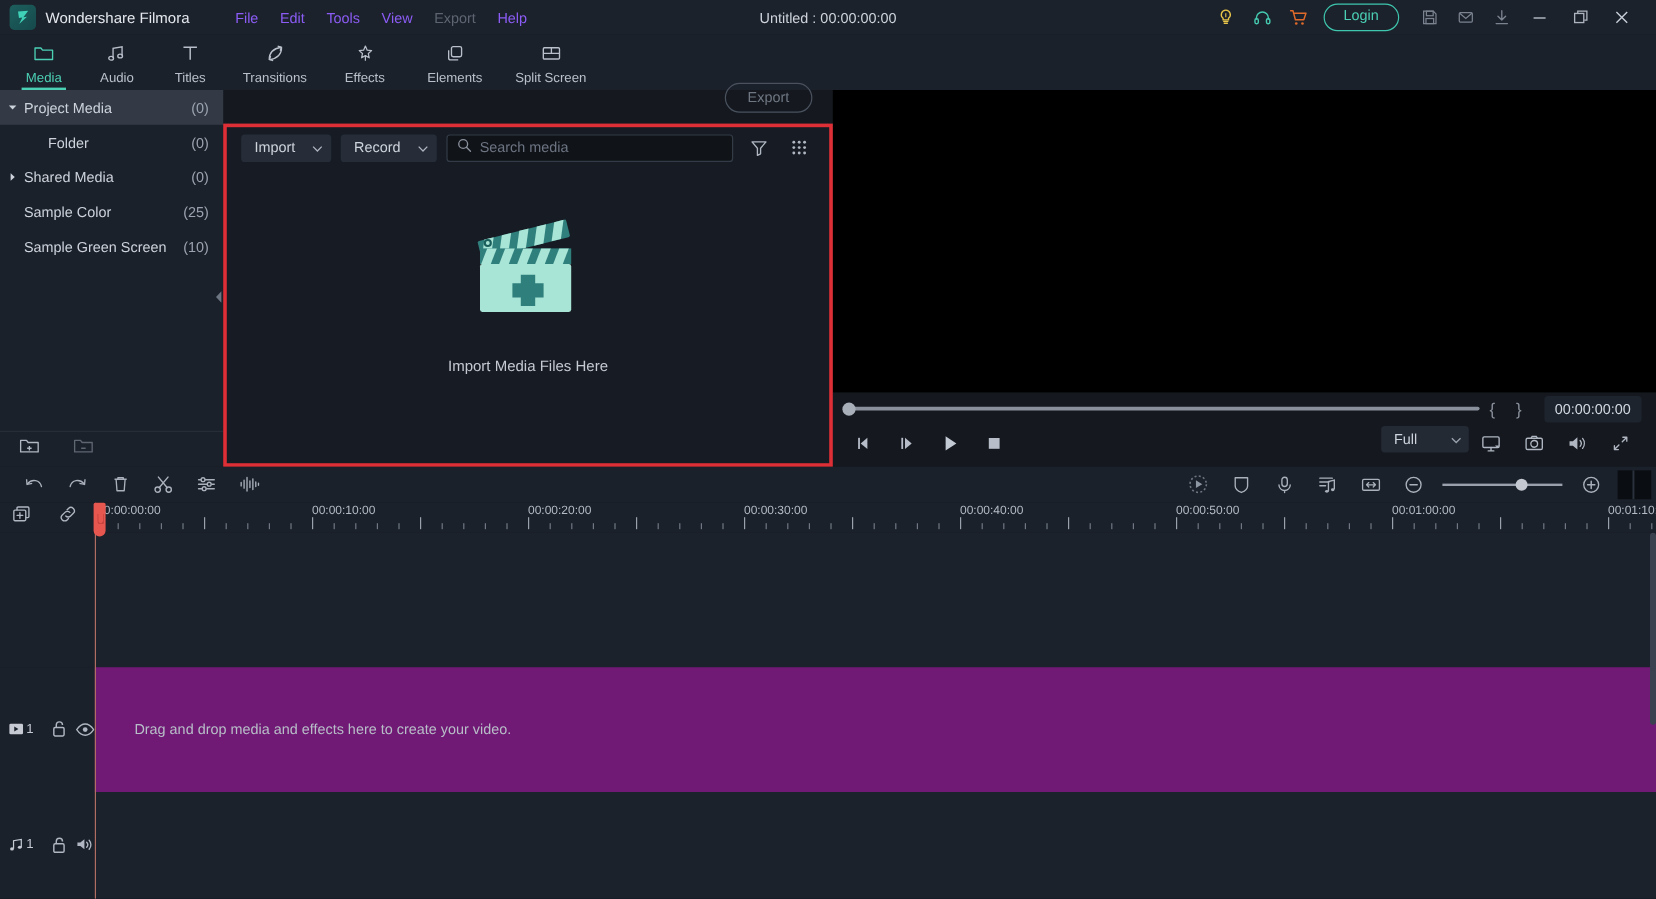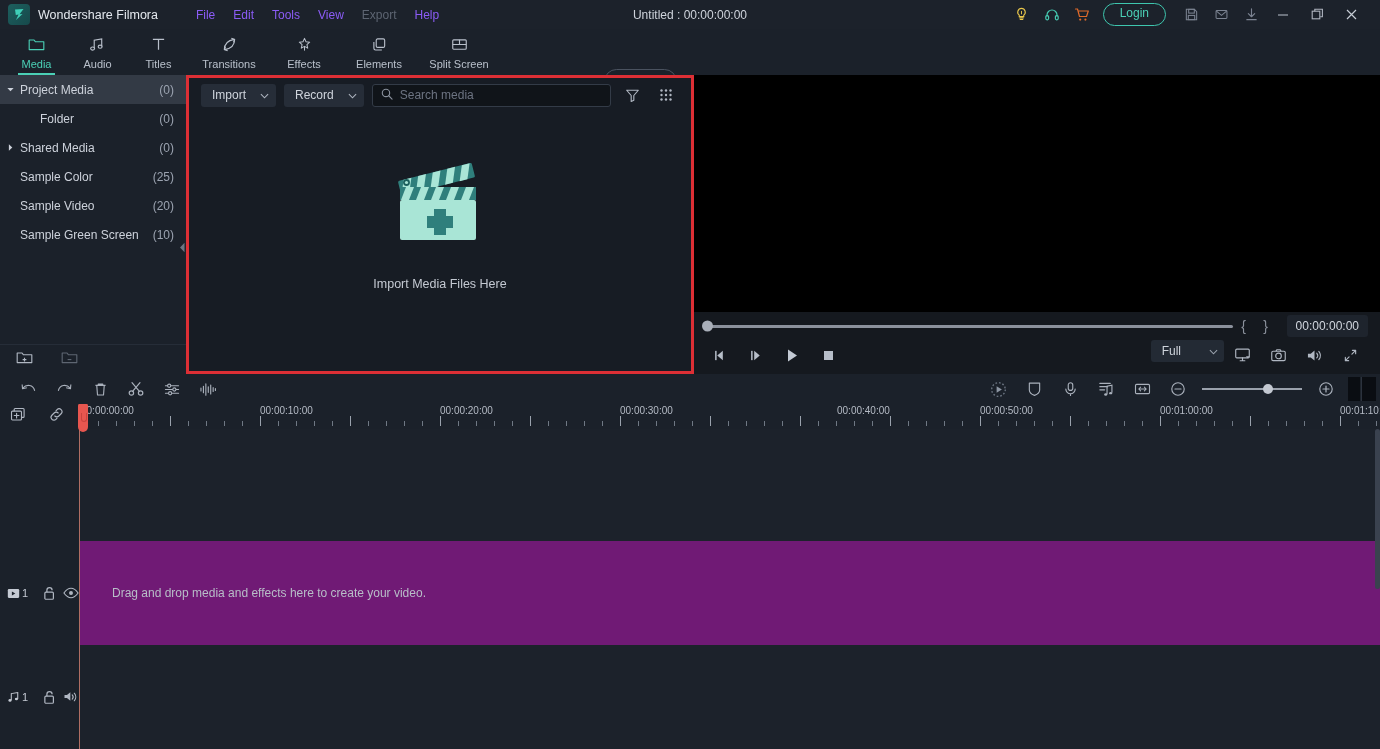--- a/index.html
+++ b/index.html
@@ -94,21 +94,21 @@
   }
   .collapse-handle {
     position: absolute; right: -1px; top: 155px; width: 10px; height: 34px;
     display: flex; align-items: center; justify-content: center;
   }
 
   
   .media-panel {
     width: 508px; flex: 0 0 508px; background: #171c24;
     border: 3px solid #dd2f35; border-top: 3px solid #dd2f35;
-    display: flex; flex-direction: column; position: relative;
+    display: flex; flex-direction: column; position: relative; margin-top: 28px;
   }
   .media-toolbar {
     height: 34px; display: flex; align-items: center; padding: 0 12px; gap: 8px;
     flex: 0 0 34px;
   }
   .drop {
     background: #262d38; border-radius: 3px; height: 23px; display: flex;
     align-items: center; padding: 0 7px 0 11px; gap: 14px; font-size: 12px; color: #cfd4dc;
   }
   .drop .dlabel { white-space: nowrap; }
@@ -395,25 +395,20 @@
           <span class="side-name">Shared Media</span>
           <span class="side-count">(0)</span>
         </div>
 
         <div class="side-row">
           <span class="side-caret"></span>
           <span class="side-name">Sample Color</span>
           <span class="side-count">(25)</span>
         </div>
 
-        <div class="side-row">
-          <span class="side-caret"></span>
-          <span class="side-name">Sample Video</span>
-          <span class="side-count">(20)</span>
-        </div>
 
         <div class="side-row">
           <span class="side-caret"></span>
           <span class="side-name">Sample Green Screen</span>
           <span class="side-count">(10)</span>
         </div>
       </div>
 
       <div class="collapse-handle">
         <svg width="7" height="11" viewBox="0 0 7 11">
@@ -707,21 +702,21 @@
               <path d="M7.2 9.6a3 3 0 0 0 4.3 0l2.4-2.4a3 3 0 0 0-4.3-4.3L8.4 4.1" fill="none" stroke="#b0b7c2" stroke-width="1.2" stroke-linecap="round"></path>
               <path d="M10.8 6.4a3 3 0 0 0-4.3 0L4.1 8.8a3 3 0 0 0 4.3 4.3l1.2-1.2" fill="none" stroke="#b0b7c2" stroke-width="1.2" stroke-linecap="round"></path>
             </svg>
         </span>
       </div>
       <div class="ruler" id="ruler">
           <div class="rl-label" style="left: 2px;">00:00:00:00</div>
           <div class="rl-label" style="left: 181px;">00:00:10:00</div>
           <div class="rl-label" style="left: 361px;">00:00:20:00</div>
           <div class="rl-label" style="left: 541px;">00:00:30:00</div>
-          <div class="rl-label" style="left: 721px; margin-left: 37px;">00:00:40:00</div>
+          <div class="rl-label" style="left: 721px;">00:00:40:00</div>
           <div class="rl-label" style="left: 901px;">00:00:50:00</div>
           <div class="rl-label" style="left: 1081px;">00:01:00:00</div>
           <div class="rl-label" style="left: 1261px;">00:01:10:00</div>
           <div class="rl-tick" style="left: 1px; height: 10px; background: rgb(154, 162, 173);"></div>
           <div class="rl-tick" style="left: 19px; height: 5px; background: rgb(111, 120, 132);"></div>
           <div class="rl-tick" style="left: 37px; height: 5px; background: rgb(111, 120, 132);"></div>
           <div class="rl-tick" style="left: 55px; height: 5px; background: rgb(111, 120, 132);"></div>
           <div class="rl-tick" style="left: 73px; height: 5px; background: rgb(111, 120, 132);"></div>
           <div class="rl-tick" style="left: 91px; height: 10px; background: rgb(154, 162, 173);"></div>
           <div class="rl-tick" style="left: 109px; height: 5px; background: rgb(111, 120, 132);"></div>

